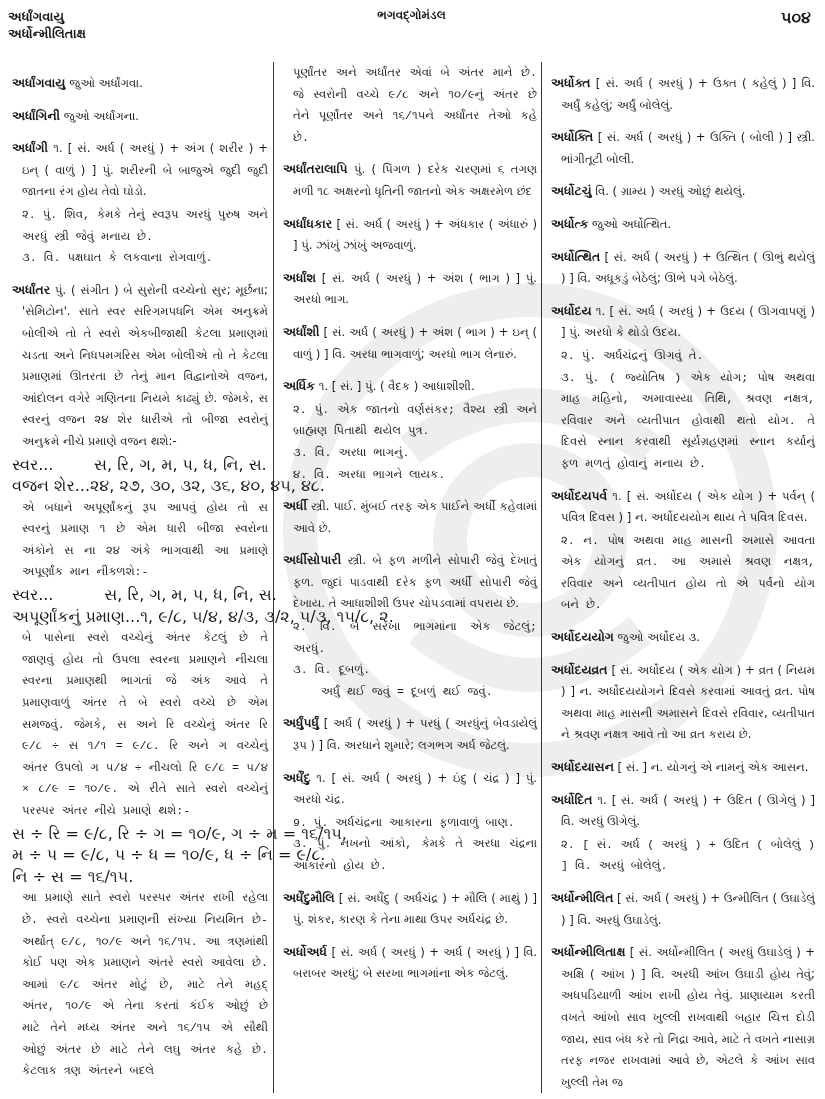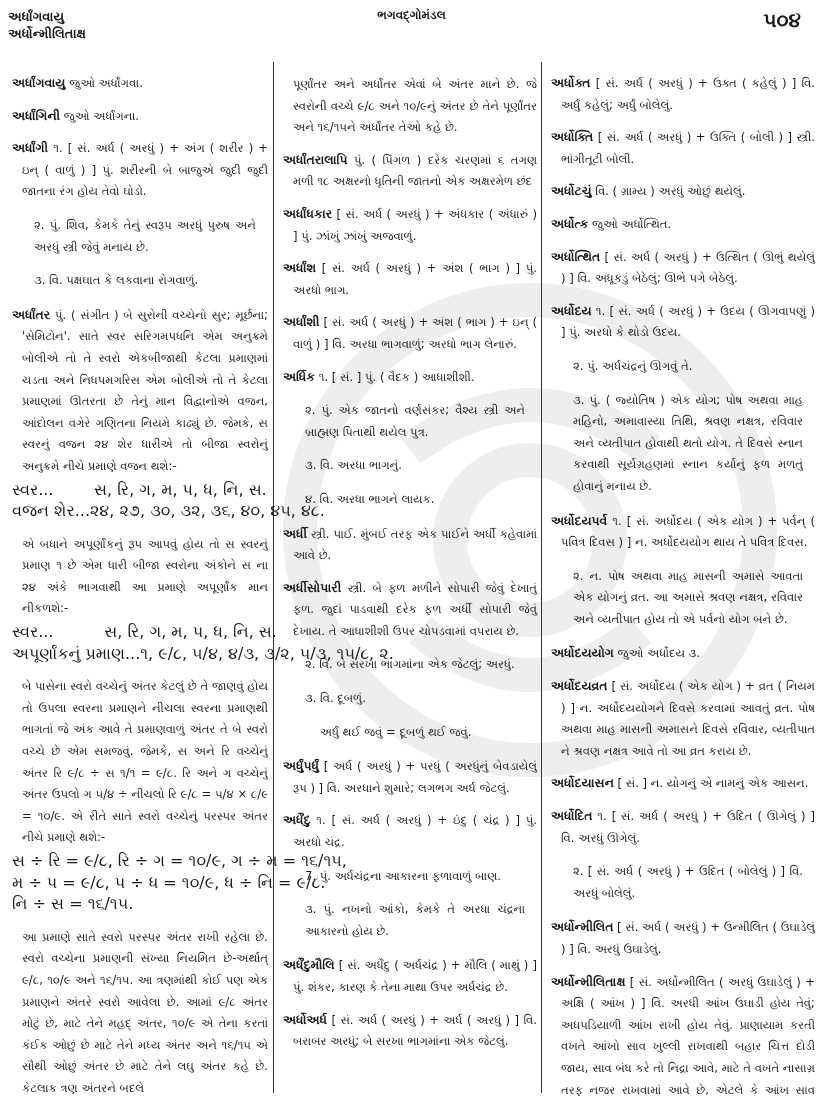--- a/index.html
+++ b/index.html
@@ -7,34 +7,34 @@
     width: 825px; height: 1099px; overflow: hidden; position: relative;
     font-family: "DejaVu Sans", sans-serif; color: #1a1a1a;
   }
   .watermark {
     position: absolute; left: 270px; top: 250px; width: 520px; height: 560px;
     pointer-events: none; z-index: 0;
   }
   .header { position: absolute; top: 8px; left: 8px; right: 10px; height: 50px; z-index: 1; }
   .guide { position: absolute; left: 0; top: 0; font-size: 13px; font-weight: bold; line-height: 17px; }
   .title { position: absolute; left: 0; right: 0; top: 0; text-align: center; font-size: 12px; font-weight: bold; }
-  .pageno { position: absolute; right: 14px; top: 0; font-size: 20px; font-weight: bold; }
+  .pageno { position: absolute; right: 4px; top: 0; font-size: 16px; font-weight: bold; }
   .col {
     position: absolute; top: 62px; bottom: 6px; z-index: 1;
     font-size: 11.6px; line-height: 21.6px; text-align: justify;
   }
   .col1 { left: 12px; width: 256px; }
   .col2 { left: 283px; width: 254px; }
   .col3 { left: 551px; width: 264px; }
   .divider { position: absolute; top: 62px; bottom: 6px; width: 0; border-left: 1.5px solid #333; z-index: 1; }
   .d1 { left: 273px; } .d2 { left: 541px; }
   .entry { margin: 10px 0 1px 0; padding-left: 10px; text-indent: -10px; }
   .hw { font-weight: bold; font-size: 12.4px; }
-  .sub { padding-left: 10px; margin: 12px; }
-  .cont { padding-left: 10px; margin: 12px 0 1px 0; }
+  .sub { padding-left: 10px; margin: 0; font-family: Liberation Mono, monospace; }
+  .cont { padding-left: 10px; margin: 0 0 1px 0; font-family: Liberation Mono, monospace; }
   .table-row { white-space: pre; padding-left: 0; margin: 0; font-size: 16px; }
 </style>
 </head>
 <body>
 
 <svg class="watermark" viewBox="0 0 520 560">
   <g fill="none" stroke="#eeeeee" stroke-width="34">
     <circle cx="260" cy="280" r="230"></circle>
     <path d="M140 200 q120 -90 240 0"></path>
     <path d="M150 380 q110 90 220 0"></path>
@@ -83,21 +83,21 @@
   <p class="sub">૨. પું. એક જાતનો વર્ણસંકર; વૈશ્ય સ્ત્રી અને બ્રાહ્મણ પિતાથી થયેલ પુત્ર.</p>
   <p class="sub">૩. વિ. અરધા ભાગનું.</p>
   <p class="sub">૪. વિ. અરધા ભાગને લાયક.</p>
   <p class="entry"><span class="hw">અર્ધી</span> <span>સ્ત્રી. પાઈ. મુંબઈ તરફ એક પાઈને અર્ધી કહેવામાં આવે છે.</span></p>
   <p class="entry"><span class="hw">અર્ધીસોપારી</span> <span>સ્ત્રી. બે ફળ મળીને સોપારી જેવું દેખાતું ફળ. જુદાં પાડવાથી દરેક ફળ અર્ધી સોપારી જેવું દેખાય. તે આધાશીશી ઉપર ચોપડવામાં વપરાય છે.</span></p>
   <p class="sub">૨. વિ. બે સરખા ભાગમાંના એક જેટલું; અરધું.</p>
   <p class="sub">૩. વિ. દૂબળું.</p>
   <p class="sub" style="white-space:pre-wrap">    અર્ધું થઈ જવું = દૂબળું થઈ જવું.</p>
   <p class="entry"><span class="hw">અર્ધુંપર્ધું</span> <span>[ અર્ધ ( અરધું ) + પરધું ( અરધુંનું બેવડાયેલું રૂપ ) ] વિ. અરધાને શુમારે; લગભગ અર્ધ જેટલું.</span></p>
   <p class="entry"><span class="hw">અર્ધેંદુ</span> <span>૧. [ સં. અર્ધ ( અરધું ) + ઇંદુ ( ચંદ્ર ) ] પું. અરધો ચંદ્ર.</span></p>
-  <p class="sub">7. પું. અર્ધચંદ્રના આકારના ફળાવાળું બાણ.</p>
+  <p class="sub">9. પું. અર્ધચંદ્રના આકારના ફળાવાળું બાણ.</p>
   <p class="sub">૩. પું. નખનો આંકો, કેમકે તે અરધા ચંદ્રના આકારનો હોય છે.</p>
   <p class="entry"><span class="hw">અર્ધેંદુમૌલિ</span> <span>[ સં. અર્ધેંદુ ( અર્ધચંદ્ર ) + મૌલિ ( માથું ) ] પું. શંકર, કારણ કે તેના માથા ઉપર અર્ધચંદ્ર છે.</span></p>
   <p class="entry"><span class="hw">અર્ધોઅર્ધ</span> <span>[ સં. અર્ધ ( અરધું ) + અર્ધ ( અરધું ) ] વિ. બરાબર અરધું; બે સરખા ભાગમાંના એક જેટલું.</span></p>
 </div>
 
 <div class="col col3">
   <p class="entry"><span class="hw">અર્ધોક્ત</span> <span>[ સં. અર્ધ ( અરધું ) + ઉક્ત ( કહેલું ) ] વિ. અર્ધું કહેલું; અર્ધું બોલેલું.</span></p>
   <p class="entry"><span class="hw">અર્ધોક્તિ</span> <span>[ સં. અર્ધ ( અરધું ) + ઉક્તિ ( બોલી ) ] સ્ત્રી. ભાંગીતૂટી બોલી.</span></p>
   <p class="entry"><span class="hw">અર્ધોટચું</span> <span>વિ. ( ગ્રામ્ય ) અરધું ઓછું થયેલું.</span></p>
   <p class="entry"><span class="hw">અર્ધોત્ક</span> <span>જુઓ અર્ધોત્થિત.</span></p>

